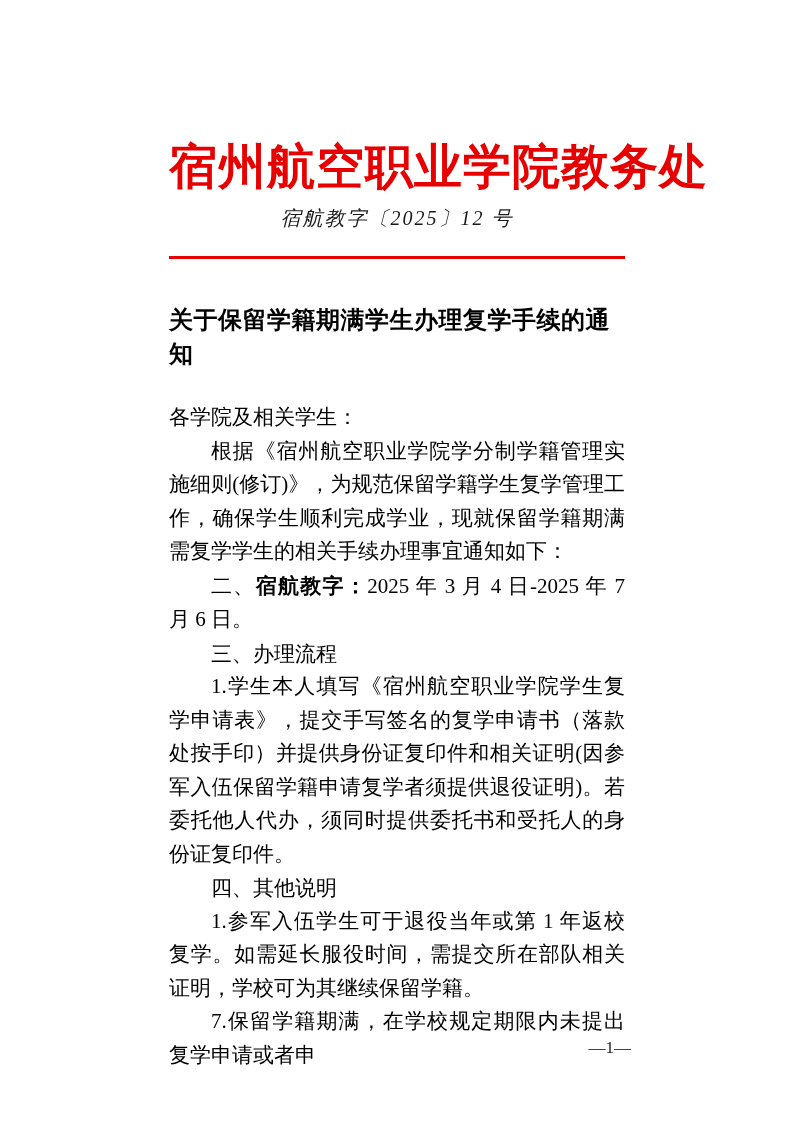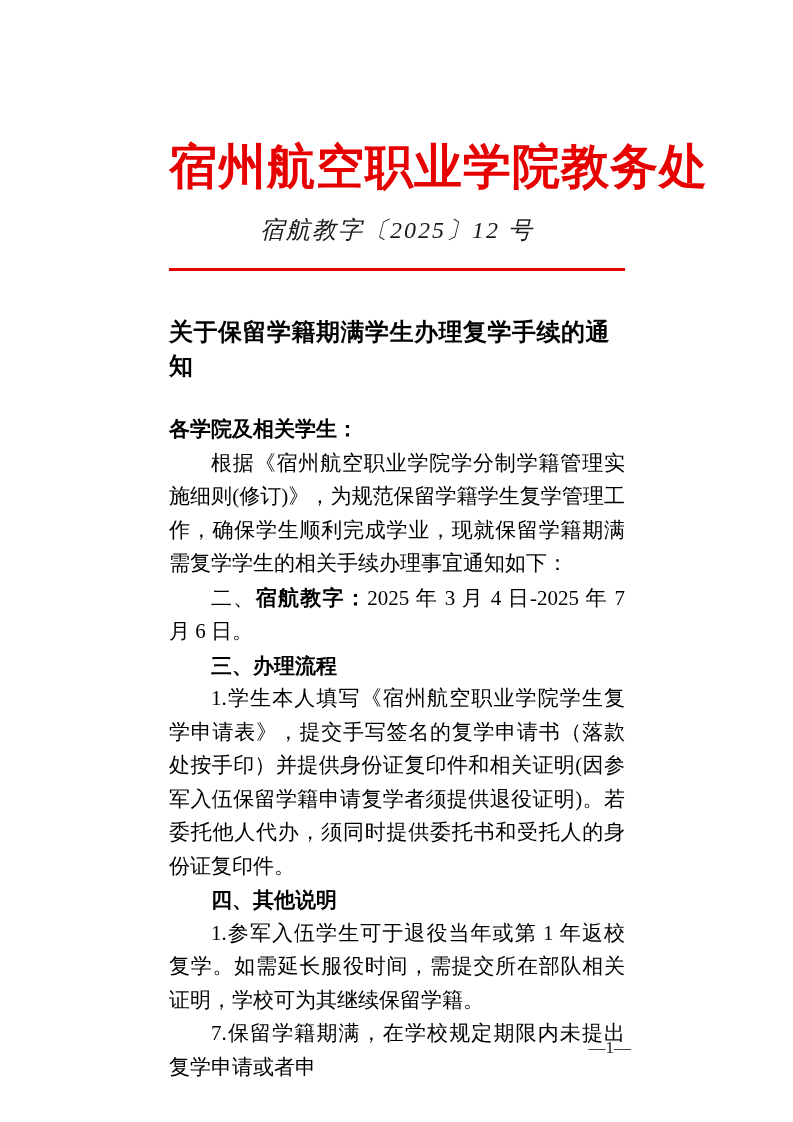--- a/index.html
+++ b/index.html
@@ -20,22 +20,22 @@
   .doc-header { padding-top: 138px; text-align: center; }
   .org-title {
     font-size: 48px;
     line-height: 58px;
     font-weight: bold;
     letter-spacing: 1px;
     color: var(--accent, #e60000);
     white-space: nowrap;
   }
   .doc-number {
-    margin-top: 20px;
-    font-size: 24px;
+    margin-top: 8px;
+    font-size: 20px;
     line-height: 28px;
     font-style: italic; 
     color: #1a1a1a;
     letter-spacing: 2px;
   }
   .red-rule {
     margin-top: 24px;
     height: 3px;
     background: var(--accent, #e60000);
     border: none;
@@ -47,24 +47,24 @@
     font-weight: bold;
     letter-spacing: 0.5px;
   }
   .doc-body {
     margin-top: 30px;
     font-size: 21px;
     line-height: 33.5px;
     text-align: justify;
   }
   .doc-body p { text-align: justify; }
-  .salutation { text-indent: 0; font-weight: bold; }
+  .salutation { text-indent: 0; }
   .para, .item, .heading { text-indent: 2em; }
   .heading {
-    font-weight: bold;
+    font-weight: normal;
     font-family: "Liberation Sans", "DejaVu Sans", sans-serif;
   }
   .item .label {
     font-weight: bold;
     font-family: "Liberation Sans", "DejaVu Sans", sans-serif;
   }
   .page-footer {
     position: absolute;
     top: 1036px;
     right: 95px;

